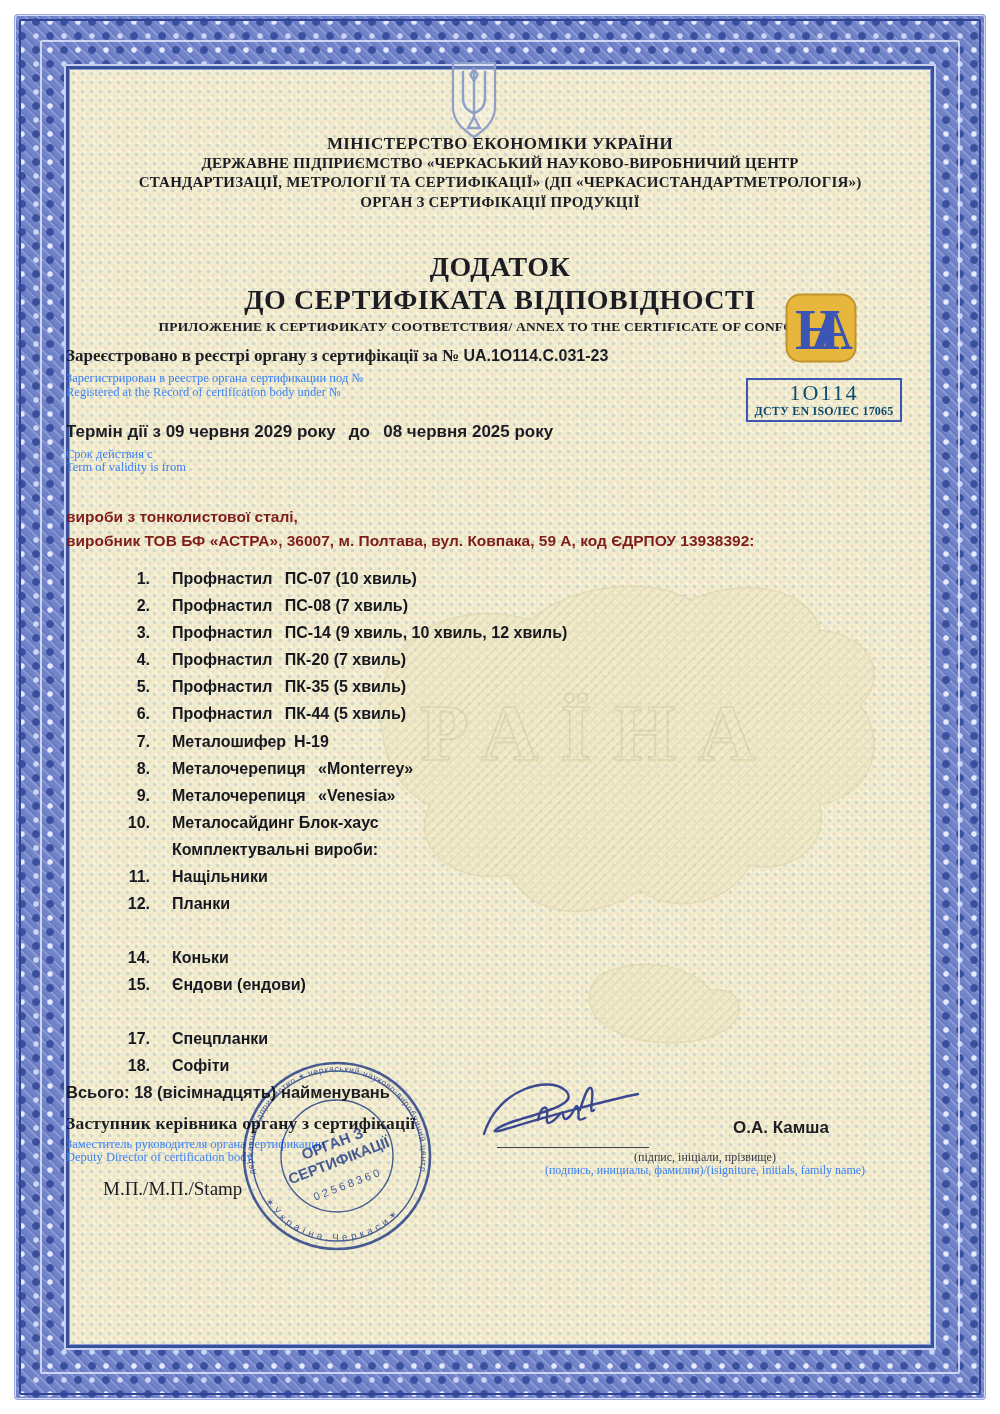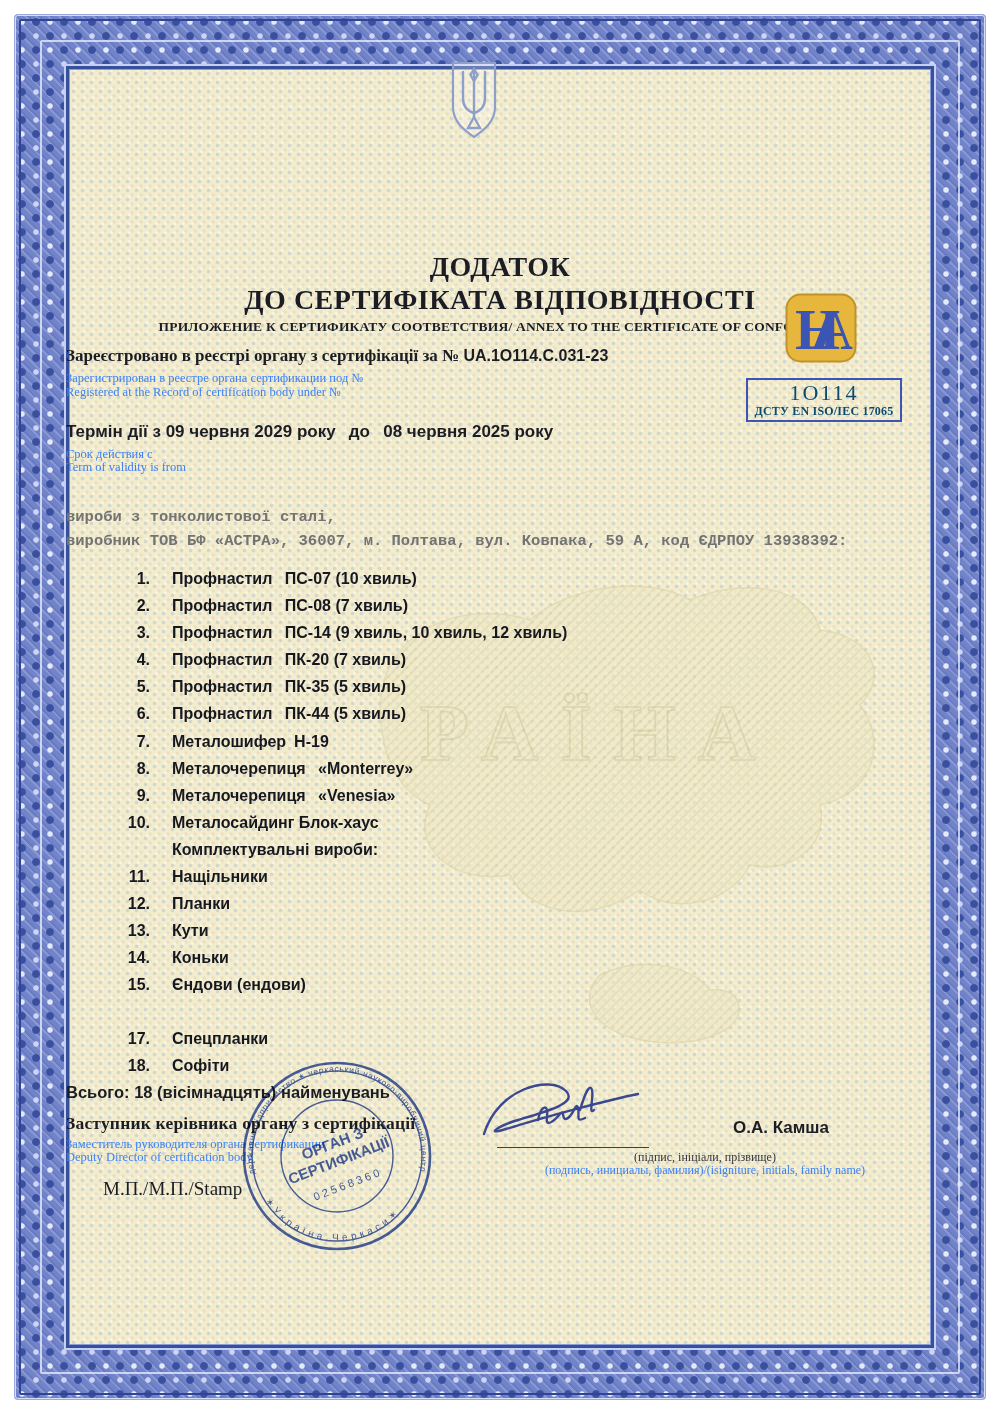--- a/index.html
+++ b/index.html
@@ -56,21 +56,21 @@
   
   .badge-mark{top:293px;left:785px;width:72px;height:70px;}
   .badge-box{top:378px;left:746px;width:152px;height:40px;border:2px solid #3c55b2;
              text-align:center;color:#0c4a6e;}
   .badge-code{font-size:22px;line-height:24px;letter-spacing:2px;margin-top:1px;}
   .badge-std{font-size:12px;font-weight:bold;line-height:13px;letter-spacing:.2px;}
 
   
   .prod-1{top:508px;left:66px;}
   .prod-2{top:532px;left:66px;}
-  .sans-bold{font-family:Liberation Mono, monospace;font-weight:bold;font-size:15.5px;color:#737373;}
+  .sans-bold{font-family:Liberation Sans, sans-serif;font-weight:bold;font-size:15.5px;color:#7f1d1d;}
 
   
   .item-row{left:0;width:100%;height:24px;font-family:"Liberation Sans",sans-serif;
             font-weight:bold;font-size:16px;color:#17171f;}
   .item-num{position:absolute;left:112px;width:38px;text-align:right;}
   .item-text{position:absolute;left:172px;white-space:pre;}
 
   .total-line{top:1083px;left:66px;font-family:"Liberation Sans",sans-serif;font-weight:bold;font-size:16.5px;}
 
   
@@ -119,20 +119,26 @@
       <path d="M6,3 h42 v44 c0,15 -11,23 -21,30 c-10,-7 -21,-15 -21,-30 Z" fill="rgba(255,255,255,0.25)" stroke="#8fa0c8" stroke-width="2.2"></path>
       <g fill="none" stroke="#8fa0c8" stroke-width="2.4" stroke-linecap="round">
         <path d="M27,9 v48"></path>
         <path d="M27,9 l3.5,6 -3.5,6 -3.5,-6 Z"></path>
         <path d="M16,12 v26 c0,9 4,13 11,15"></path>
         <path d="M38,12 v26 c0,9 -4,13 -11,15"></path>
         <path d="M27,57 l-6,11 h12 Z"></path>
       </g>
     </svg>
 
+    <div class="abs ctr org-lines">
+      <div class="org-line-1">МІНІСТЕРСТВО ЕКОНОМІКИ УКРАЇНИ</div>
+      <div class="org-line-n">ДЕРЖАВНЕ ПІДПРИЄМСТВО «ЧЕРКАСЬКИЙ НАУКОВО-ВИРОБНИЧИЙ ЦЕНТР</div>
+      <div class="org-line-n">СТАНДАРТИЗАЦІЇ, МЕТРОЛОГІЇ ТА СЕРТИФІКАЦІЇ» (ДП «ЧЕРКАСИСТАНДАРТМЕТРОЛОГІЯ»)</div>
+      <div class="org-line-n">ОРГАН З СЕРТИФІКАЦІЇ ПРОДУКЦІЇ</div>
+    </div>
 
     <div class="abs ctr doc-title">
       <div class="doc-title-main">ДОДАТОК</div>
       <div class="doc-title-main">ДО СЕРТИФІКАТА ВІДПОВІДНОСТІ</div>
       <div class="doc-title-sub">ПРИЛОЖЕНИЕ К СЕРТИФИКАТУ СООТВЕТСТВИЯ/ ANNEX TO THE CERTIFICATE OF CONFORMITY</div>
     </div>
 
     <svg class="abs badge-mark" viewBox="0 0 72 70">
       <rect x="1.5" y="1.5" width="69" height="67" rx="14" fill="#e7b63d" stroke="#c2922b" stroke-width="2"></rect>
       <text x="10" y="56" font-family="Liberation Serif, serif" font-weight="bold" font-size="58" fill="#3c55b2">Н</text>
@@ -203,24 +209,20 @@
         <span class="item-num"></span>
         <span class="item-text">Комплектувальні вироби:</span>
       </div>
     <div class="abs item-row" style="top:868px">
         <span class="item-num">11.</span>
         <span class="item-text">Нащільники</span>
       </div>
     <div class="abs item-row" style="top:895px">
         <span class="item-num">12.</span>
         <span class="item-text">Планки</span>
-      </div>
-    <div class="abs item-row" style="top:922px">
-        <span class="item-num">13.</span>
-        <span class="item-text">Кути</span>
       </div>
     <div class="abs item-row" style="top:949px">
         <span class="item-num">14.</span>
         <span class="item-text">Коньки</span>
       </div>
     <div class="abs item-row" style="top:976px">
         <span class="item-num">15.</span>
         <span class="item-text">Єндови (ендови)</span>
       </div>
     <div class="abs item-row" style="top:1030px">

